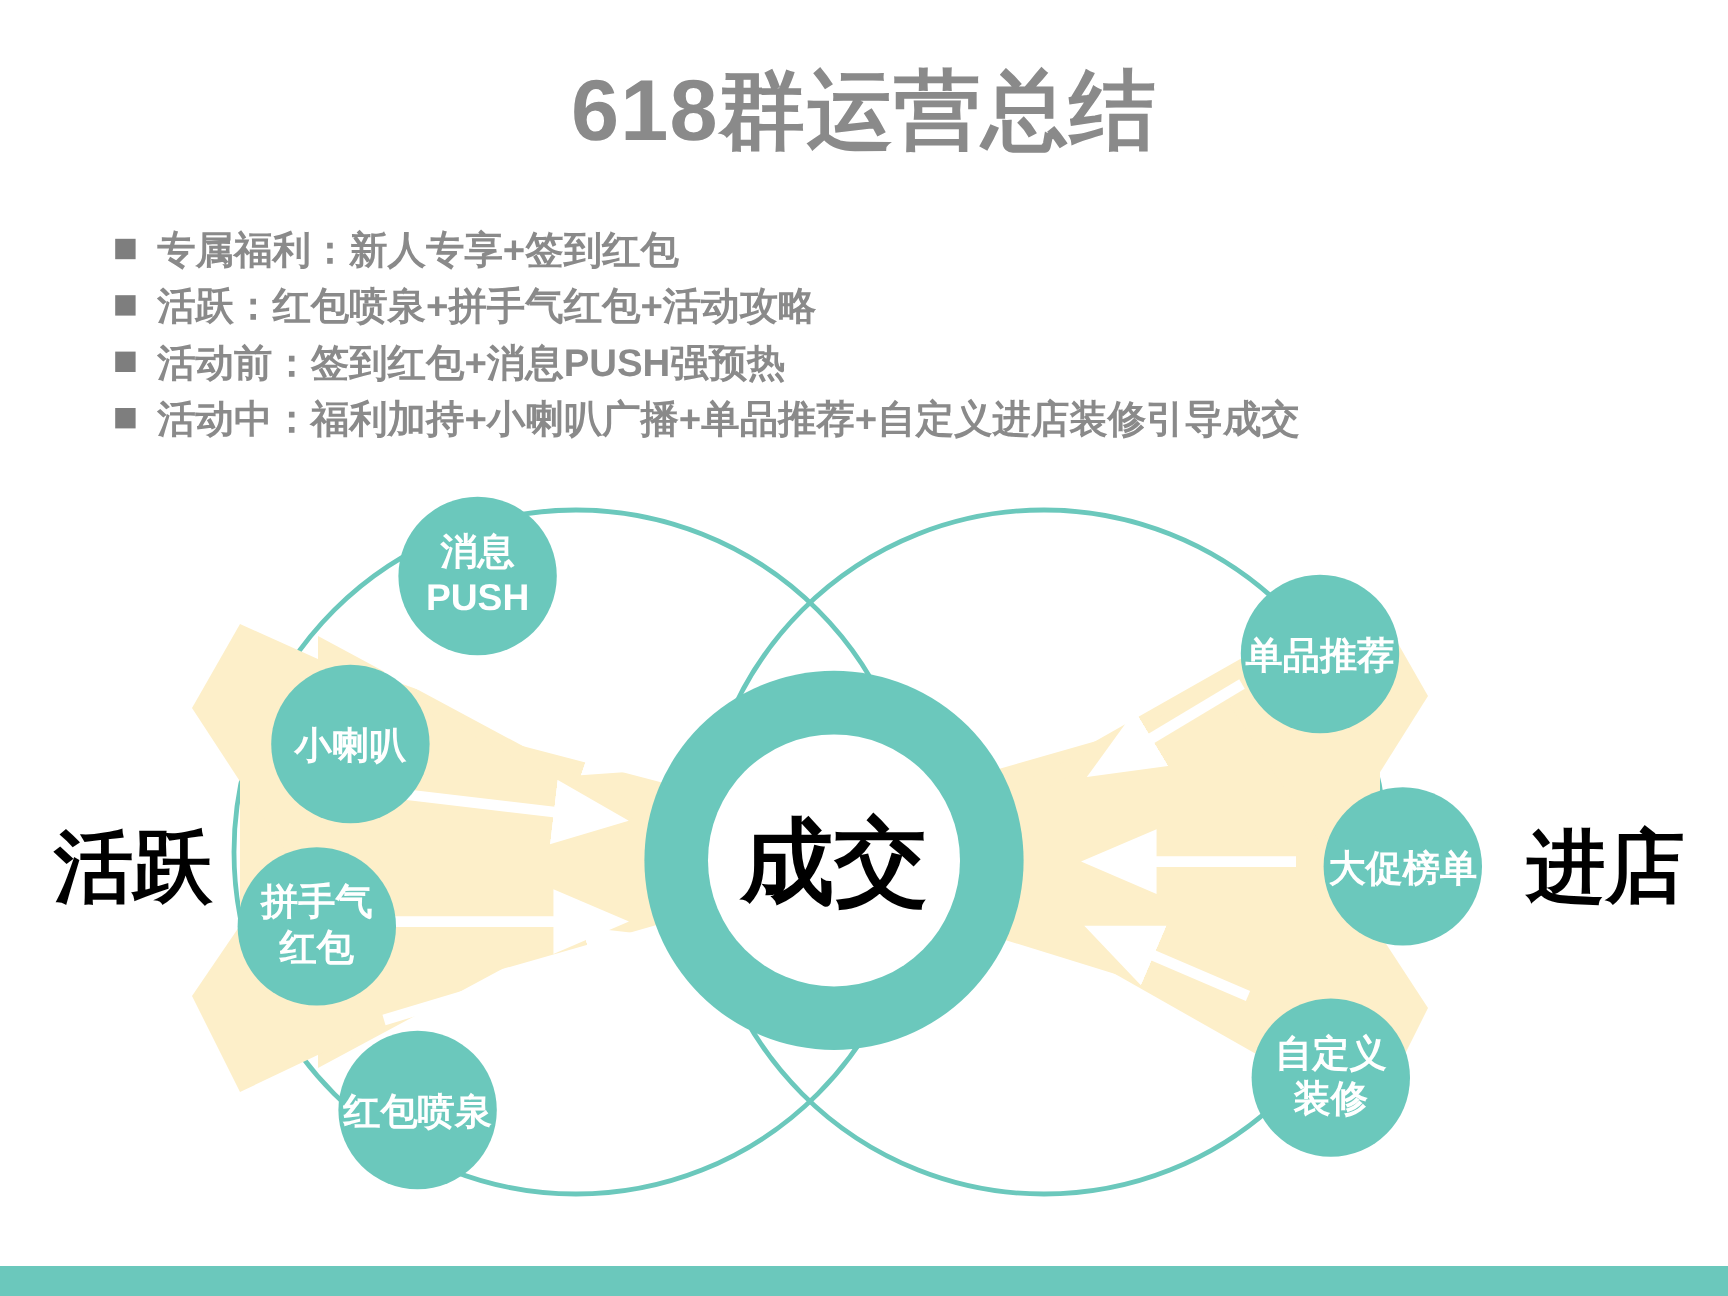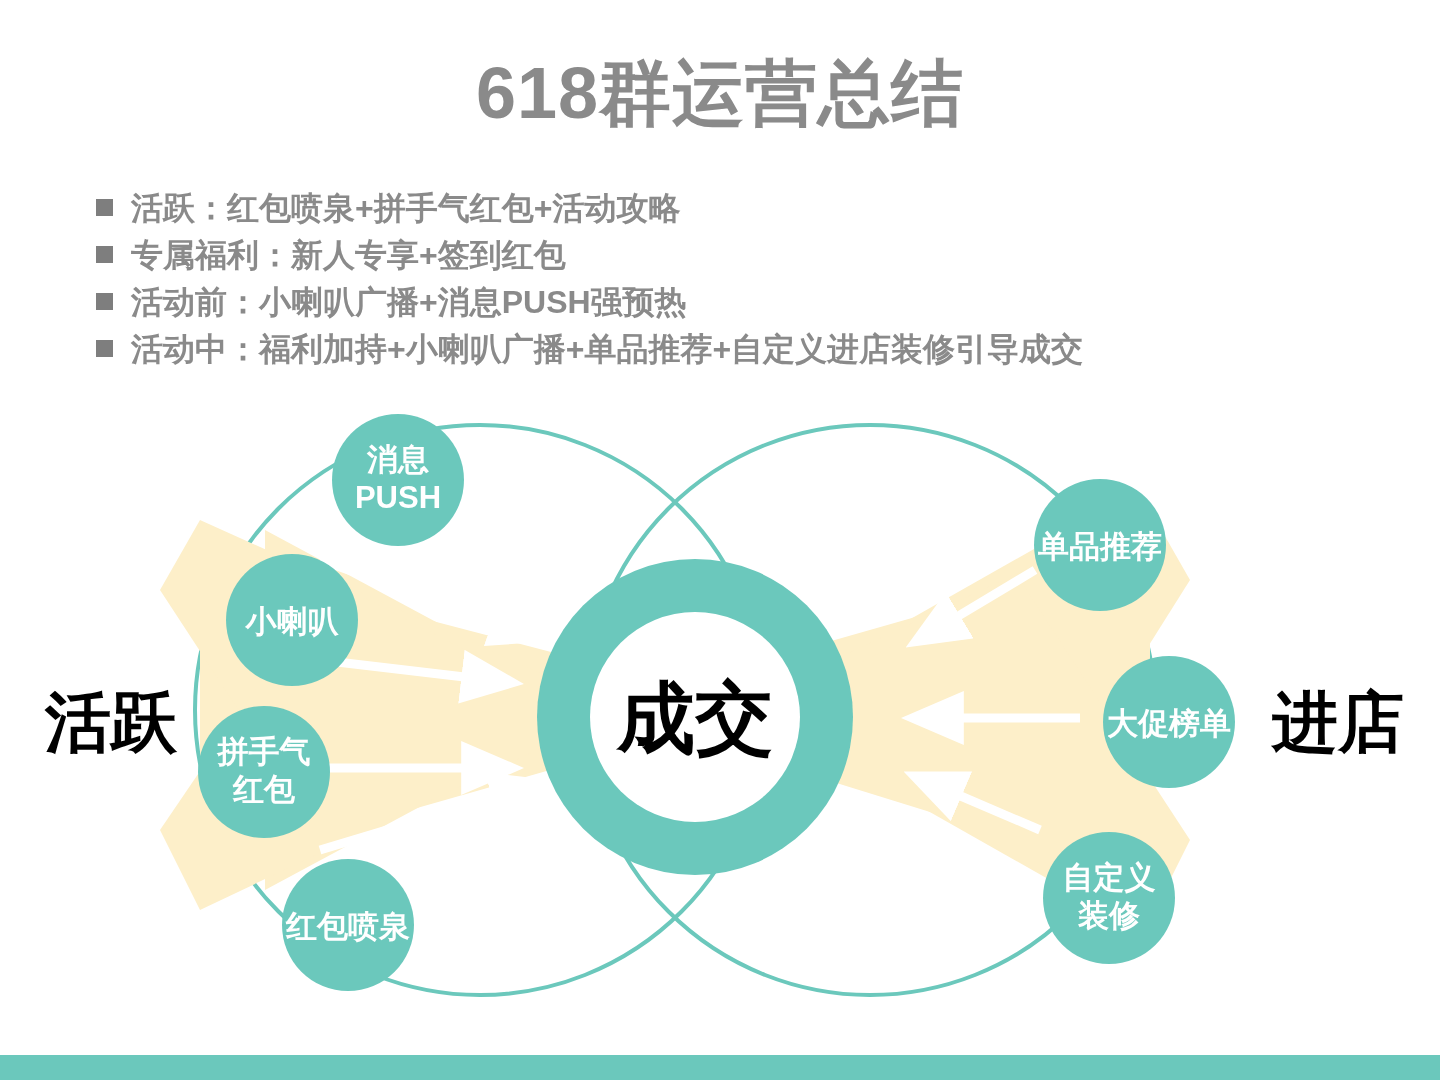--- a/index.html
+++ b/index.html
@@ -104,31 +104,31 @@
 </style>
 </head>
 <body>
 
 <div id="slide-title">618群运营总结</div>
 
 <div id="bullet-list">
 
   <div class="bullet-row">
     <span class="bullet-marker"></span>
+    <span class="bullet-text">专属福利：新人专享+签到红包</span>
+  </div>
+
+  <div class="bullet-row">
+    <span class="bullet-marker"></span>
     <span class="bullet-text">活跃：红包喷泉+拼手气红包+活动攻略</span>
   </div>
 
   <div class="bullet-row">
     <span class="bullet-marker"></span>
-    <span class="bullet-text">专属福利：新人专享+签到红包</span>
-  </div>
-
-  <div class="bullet-row">
-    <span class="bullet-marker"></span>
-    <span class="bullet-text">活动前：小喇叭广播+消息PUSH强预热</span>
+    <span class="bullet-text">活动前：签到红包+消息PUSH强预热</span>
   </div>
 
   <div class="bullet-row">
     <span class="bullet-marker"></span>
     <span class="bullet-text">活动中：福利加持+小喇叭广播+单品推荐+自定义进店装修引导成交</span>
   </div>
 
 </div>
 
 <div id="diagram">

